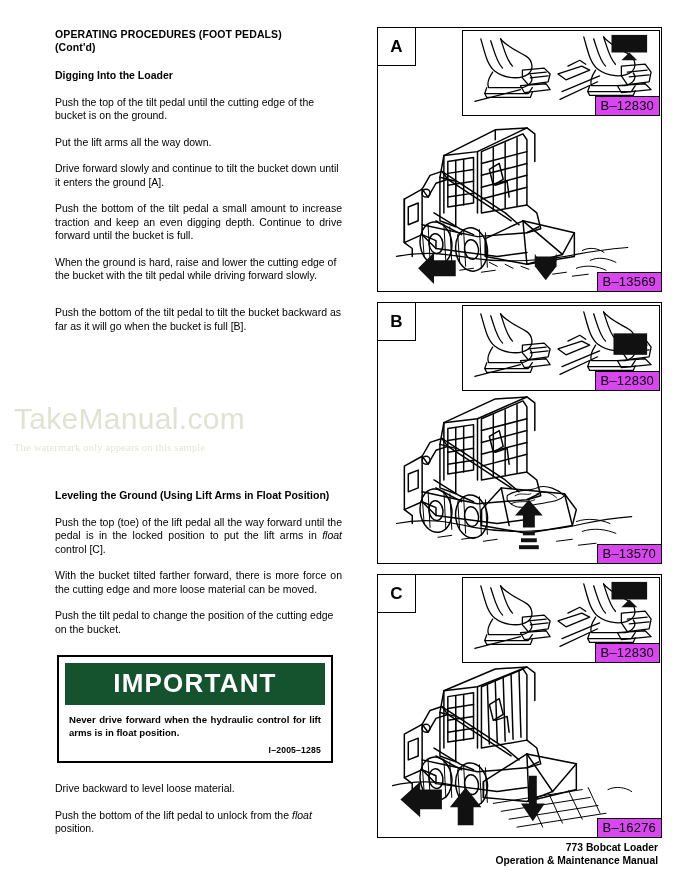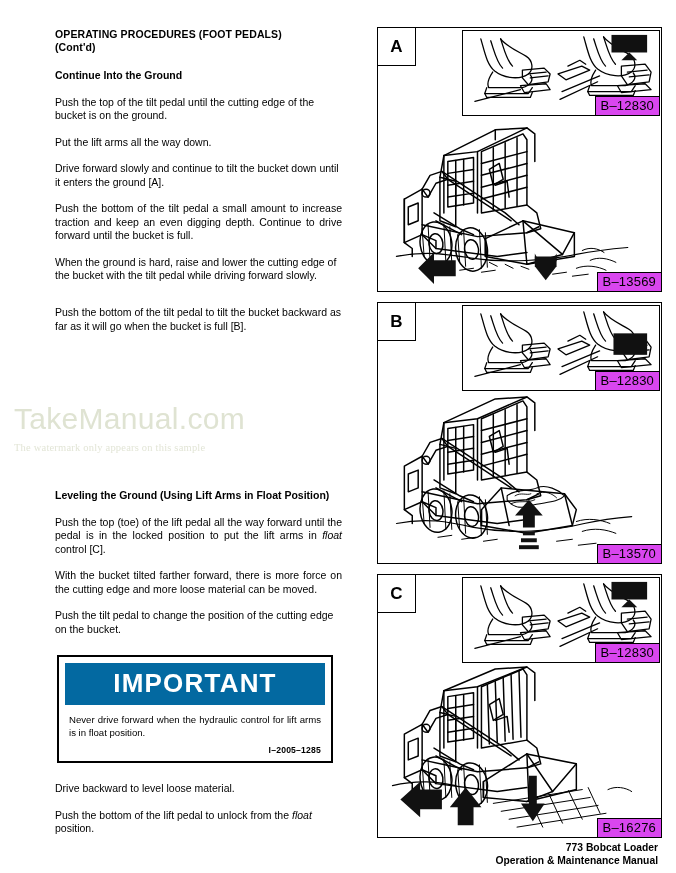--- a/index.html
+++ b/index.html
@@ -88,32 +88,32 @@
     position: absolute;
     left: 57px;
     top: 655px;
     width: 276px;
     border: 2px solid #000;
     background: #fff;
     padding: 6px 6px 5px 6px;
     box-sizing: border-box;
   }
   .important-banner {
-    background: #0369a1;
+    background: #14532d;
     color: #ffffff;
     text-align: center;
     font-size: 26px;
     font-weight: bold;
     letter-spacing: 1.2px;
     padding: 7px 0 9px 0;
     line-height: 1;
   }
   .important-text {
     font-size: 9.6px;
-    font-weight: normal;
+    font-weight: bold;
     line-height: 1.32;
     text-align: justify;
     padding: 9px 4px 0 4px;
   }
   .important-ref {
     font-size: 8.6px;
     font-weight: bold;
     text-align: right;
     padding: 6px 4px 1px 0;
     letter-spacing: .2px;
@@ -216,21 +216,21 @@
 </style>
 </head>
 <body>
 
 <div class="text-column">
   <div class="section-title">
     <span>OPERATING PROCEDURES (FOOT PEDALS)</span><br>
     <span>(Cont'd)</span>
   </div>
 
-  <div class="sub-title">Continue Into the Ground</div>
+  <div class="sub-title">Digging Into the Loader</div>
 
   <p class="body-text">Push the top of the tilt pedal until the cutting edge of the bucket is on the ground.</p>
   <p class="body-text">Put the lift arms all the way down.</p>
   <p class="body-text">Drive forward slowly and continue to tilt the bucket down until it enters the ground [A].</p>
   <p class="body-text justify">Push  the bottom of the tilt    pedal  a  small  amount  to increase  traction and keep an even digging depth. Continue to drive forward until the bucket is full.</p>
   <p class="body-text">When the ground is hard, raise and lower the cutting edge of  the bucket with the tilt pedal while driving forward slowly.</p>
 </div>
 
 <div class="abs" style="top:306px;">
   <p class="body-text">Push the bottom of the tilt pedal to tilt the bucket backward as far as it will go when the bucket is full [B].</p>

